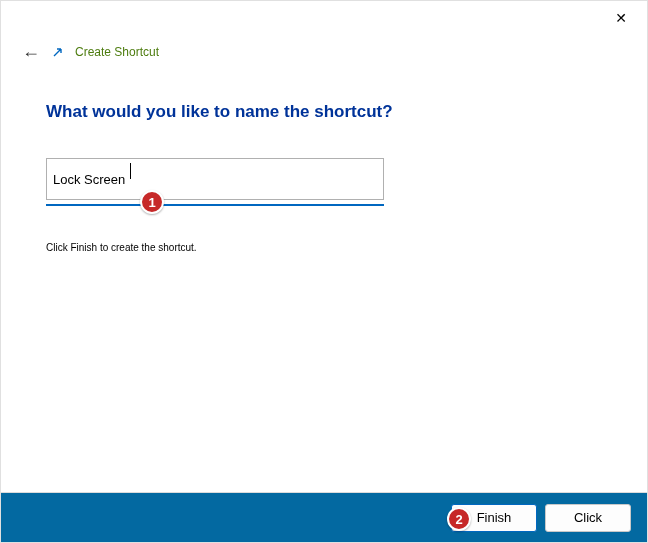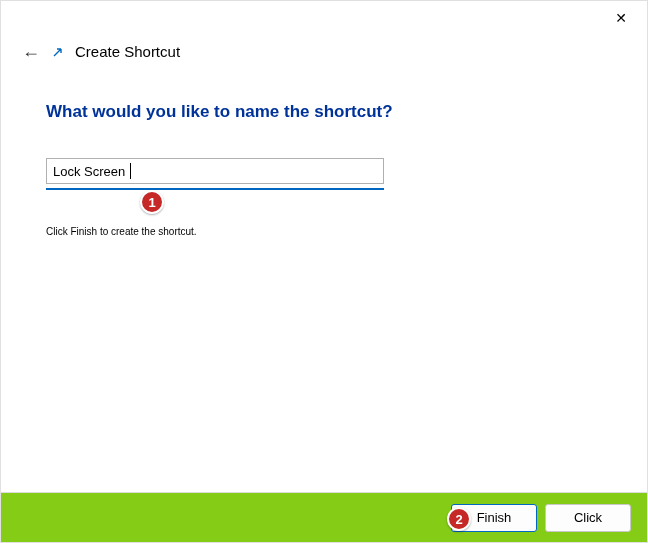--- a/index.html
+++ b/index.html
@@ -46,22 +46,22 @@
       text-align: center;
     }
     .shortcut-icon {
       width: 14px;
       height: 14px;
       display: inline-flex;
       align-items: center;
       justify-content: center;
     }
     .header-title {
-      font-size: 15px;
-      color: #000000;
+      font-size: 12px;
+      color: #4d7c0f;
     }
     .content {
       padding: 40px 45px 0 45px;
     }
     .main-heading {
       font-size: 17px;
       color: #003399;
       font-weight: 700;
       margin-bottom: 36px;
     }
@@ -70,21 +70,21 @@
       color: #000;
       margin-bottom: 6px;
     }
     .input-wrapper {
       position: relative;
       width: 338px;
       margin-bottom: 4px;
     }
     .name-input {
       width: 100%;
-      height: 26px;
+      height: 42px;
       padding: 3px 6px;
       font-size: 13px;
       font-family: inherit;
       border: 1px solid #b0b0b0;
       outline: none;
     }
     .focus-underline {
       height: 2px;
       background: #0067c0;
       width: 338px;
@@ -93,21 +93,21 @@
     .helper-text {
       font-size: 10px;
       color: #000;
     }
     .footer {
       position: absolute;
       bottom: 0;
       left: 0;
       right: 0;
       height: 50px;
-      background: #84cc16;
+      background: #0369a1;
       border-top: 1px solid #dcdcdc;
       display: flex;
       justify-content: flex-end;
       align-items: center;
       padding: 0 16px;
       gap: 8px;
     }
     .btn {
       min-width: 86px;
       height: 28px;

